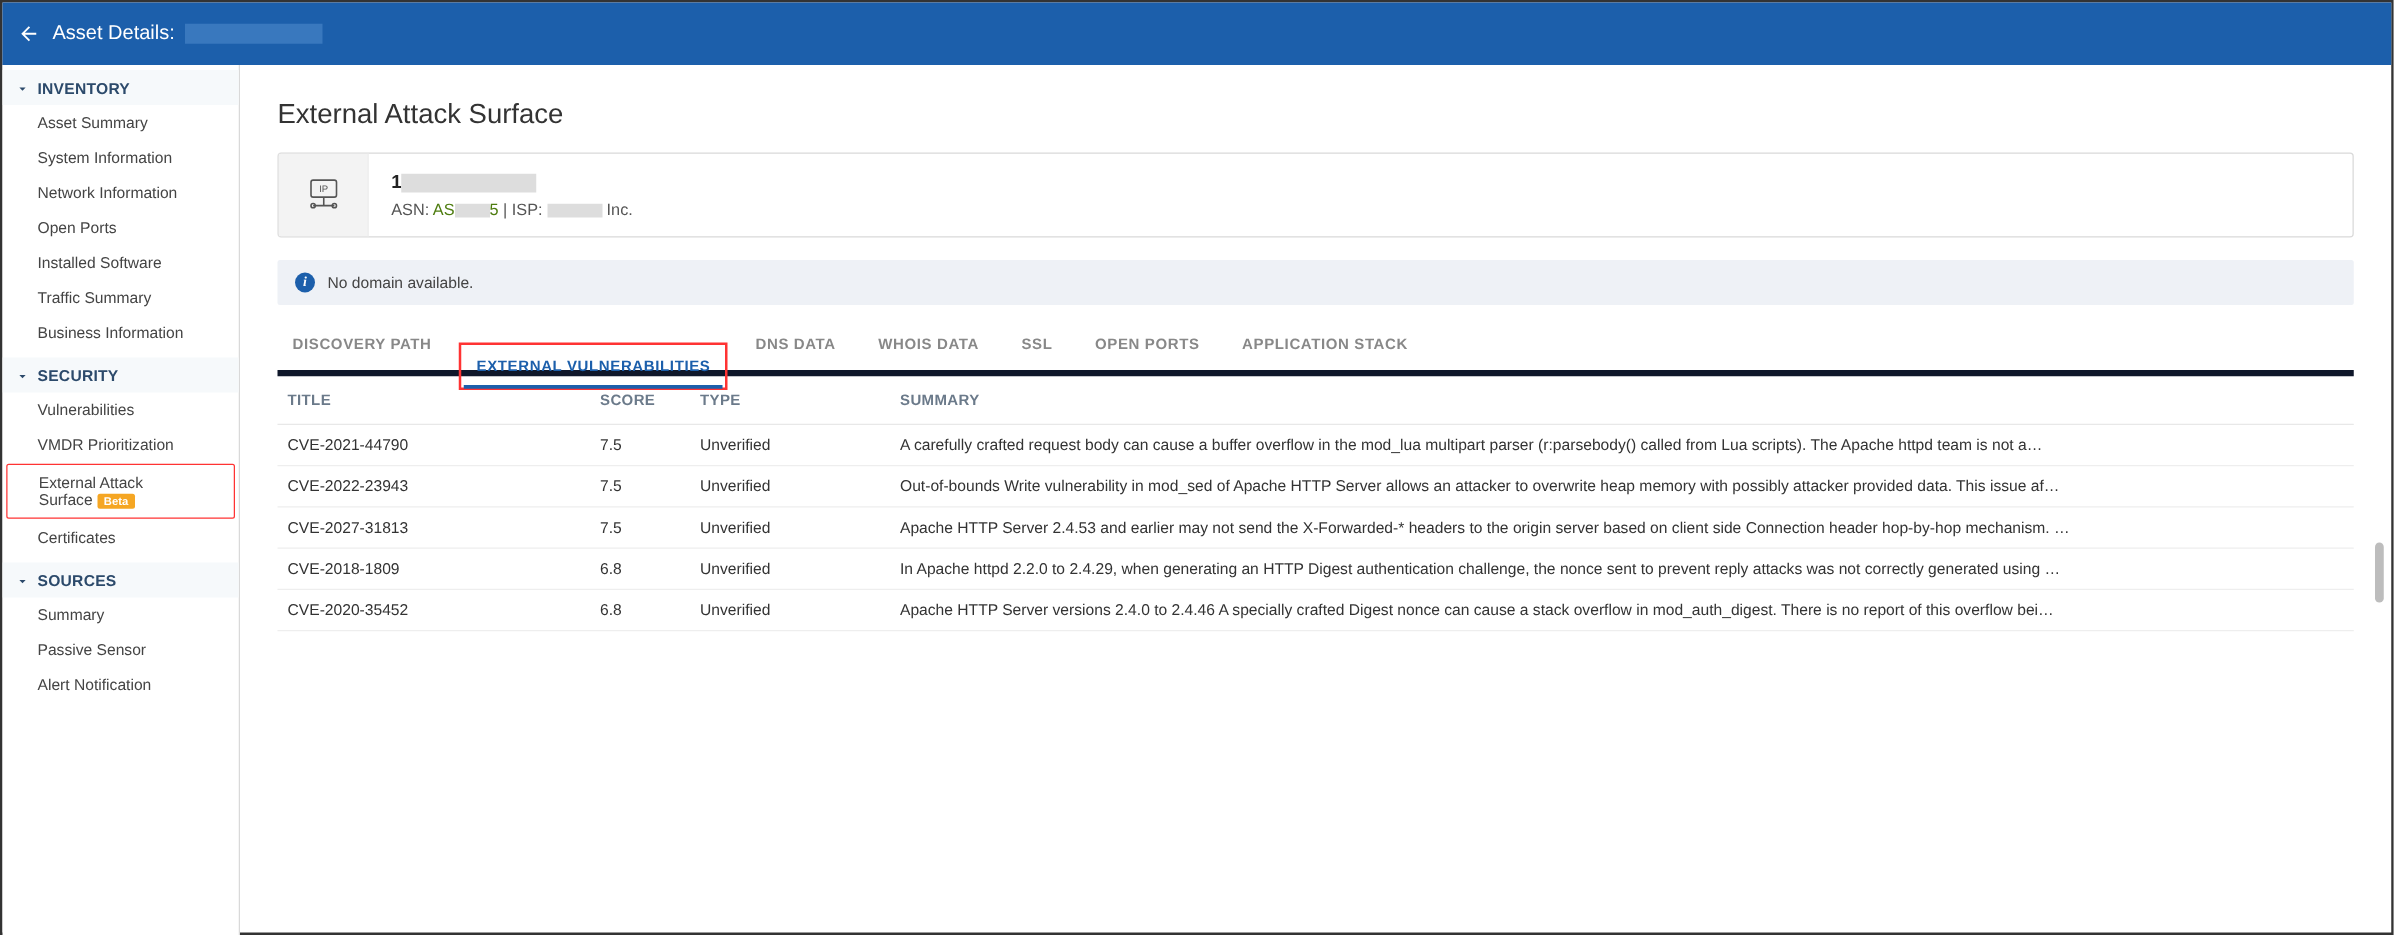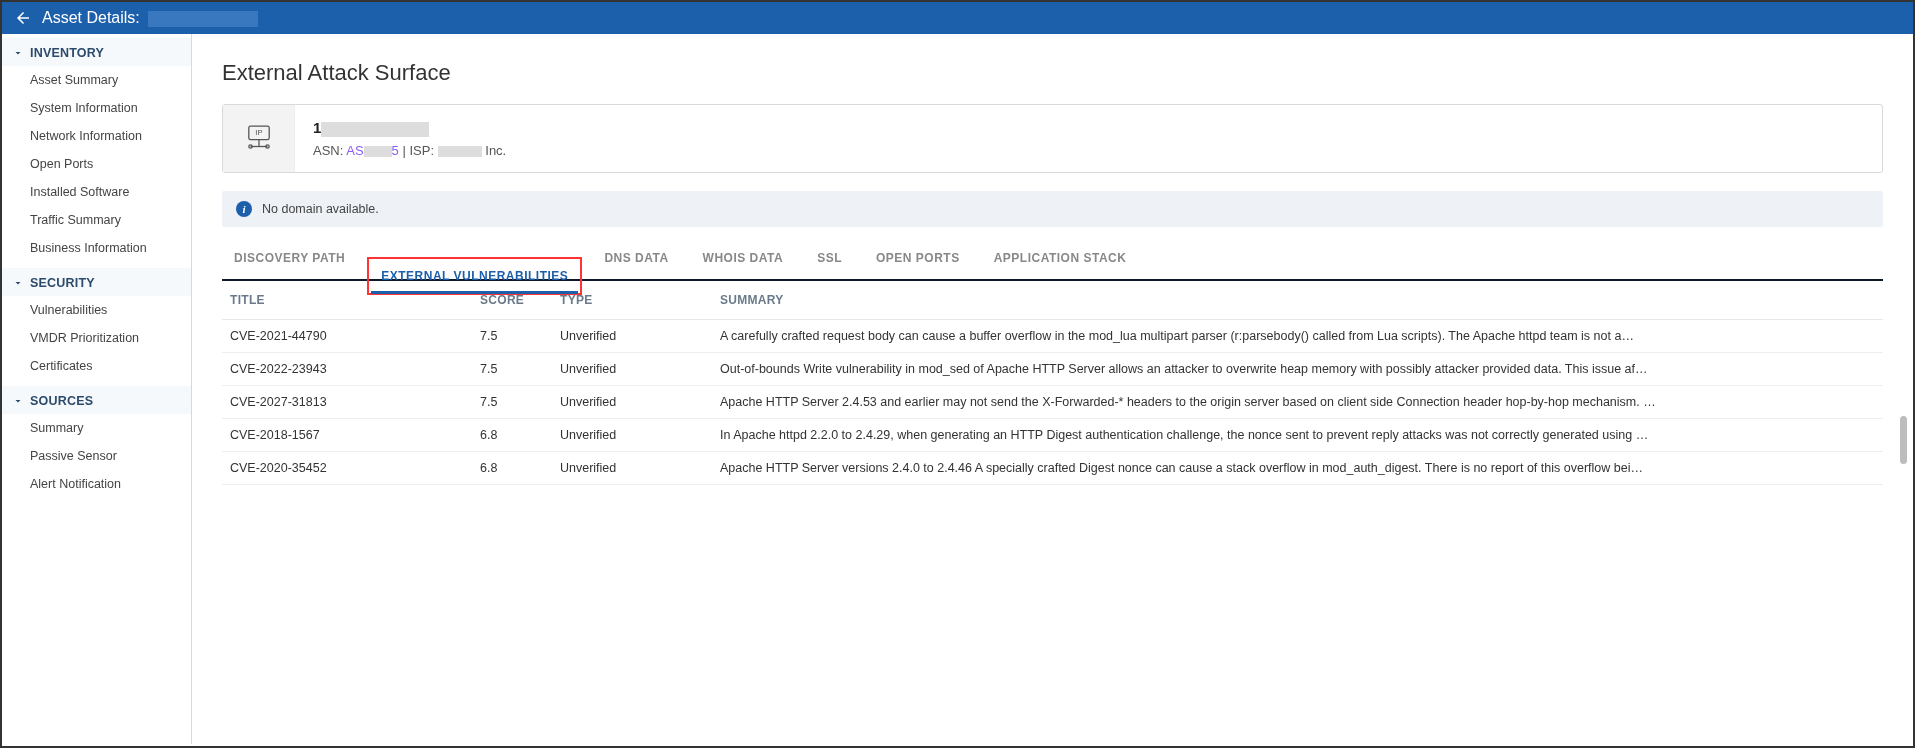--- a/index.html
+++ b/index.html
@@ -1,18 +1,18 @@
 <!DOCTYPE html>
 <html><head>
 <meta charset="utf-8">
 <style>
 * { box-sizing: border-box; margin: 0; padding: 0; }
 body { font-family: -apple-system, BlinkMacSystemFont, "Segoe UI", Arial, sans-serif; font-size: 13px; color: #333; background: #f5f5f5; overflow: hidden; }
 .app { width: 1915px; height: 748px; border: 2px solid #333; position: relative; background: #fff; }
-.header { background: #1c5fab; color: #fff; height: 32px; display: flex; align-items: center; padding: 0 10px; position: relative; }
+.header { background: #1c5fab; color: #fff; height: 50px; display: flex; align-items: center; padding: 0 10px; position: relative; }
 .back-arrow { display: inline-flex; align-items: center; justify-content: center; width: 22px; height: 22px; margin-right: 8px; cursor: pointer; }
 .back-arrow svg { fill: #fff; width: 18px; height: 18px; }
 .header-title { font-size: 16px; font-weight: 400; }
 .header-title .redact { background: #3978be; display: inline-block; width: 110px; height: 16px; vertical-align: middle; margin-left: 4px; }
 .body { display: flex; height: calc(100% - 34px); }
 .sidebar { width: 190px; border-right: 1px solid #d9d9d9; background: #fff; overflow-y: auto; padding: 4px 0; }
 .side-section { margin-bottom: 6px; }
 .side-head { display: flex; align-items: center; padding: 8px 10px 6px 10px; color: #2c4a6b; font-size: 12.5px; font-weight: 600; letter-spacing: 0.2px; cursor: pointer; background: #f6f9fb; }
 .side-head .chev { margin-right: 6px; display: inline-flex; }
 .side-head .chev svg { width: 12px; height: 12px; fill: #2c4a6b; }
@@ -22,28 +22,28 @@
 .beta-badge { background: #f5a623; color: #fff; font-size: 9px; padding: 1px 5px; border-radius: 2px; font-weight: 700; margin-left: 4px; vertical-align: middle; }
 .main { flex: 1; padding: 26px 30px 0 30px; overflow: hidden; position: relative; }
 .page-title { font-size: 22px; font-weight: 400; color: #333; margin-bottom: 18px; }
 .info-card { border: 1px solid #d9d9d9; border-radius: 3px; display: flex; margin-bottom: 18px; }
 .info-icon { width: 72px; background: #f3f3f3; display: flex; align-items: center; justify-content: center; border-right: 1px solid #eee; }
 .info-icon svg { fill: none; stroke: #555; stroke-width: 1.5; }
 .info-body { padding: 14px 18px; flex: 1; }
 .ip-line { font-size: 15px; font-weight: 700; color: #222; margin-bottom: 6px; }
 .ip-line .redact { background: #ddd; display: inline-block; width: 108px; height: 15px; vertical-align: middle; }
 .asn-line { font-size: 13px; color: #555; }
-.asn-line .link { color: #8b5cf6; }
+.asn-line .link { color: #4d7c0f; }
 .asn-line .redact-s { background: #ddd; display: inline-block; width: 28px; height: 11px; vertical-align: middle; }
 .asn-line .redact-m { background: #ddd; display: inline-block; width: 44px; height: 11px; vertical-align: middle; }
 .domain-label { font-size: 13px; font-weight: 700; color: #333; margin-bottom: 4px; }
 .domain-desc { font-size: 12px; color: #888; margin-bottom: 10px; }
 .domain-alert { background: #eef1f6; border-radius: 2px; padding: 10px 14px; display: flex; align-items: center; font-size: 12.5px; color: #444; margin-bottom: 14px; }
 .domain-alert .info-circle { width: 16px; height: 16px; border-radius: 50%; background: #1c5fab; color: #fff; font-size: 11px; display: inline-flex; align-items: center; justify-content: center; margin-right: 10px; font-style: italic; font-family: serif; font-weight: bold; }
-.tabs { display: flex; border-bottom: 2px solid #0f172a; margin-bottom: 0; }
+.tabs { display: flex; border-bottom: 5px solid #0f172a; margin-bottom: 0; }
 .tab { padding: 10px 12px; font-size: 12px; letter-spacing: 0.5px; color: #888; font-weight: 600; cursor: pointer; margin-right: 10px; border-bottom: 3px solid transparent; }
 .tab.highlighted { border: 2px solid #f33; border-bottom: 2px solid #f33; position: relative; top: 16px; }
 .tab.highlighted .under { position: absolute; bottom: -1px; left: 2px; right: 2px; height: 3px; background: #1c5fab; }
 .table { width: 100%; border-collapse: collapse; table-layout: fixed; }
 .th { text-align: left; font-size: 12px; color: #6b7a8a; font-weight: 600; letter-spacing: 0.3px; padding: 12px 8px; border-bottom: 1px solid #e8e8e8; }
 .td { font-size: 12.5px; color: #333; padding: 9px 8px; border-bottom: 1px solid #eee; white-space: nowrap; overflow: hidden; text-overflow: ellipsis; }
 .col-title { width: 250px; }
 .col-score { width: 80px; }
 .col-type { width: 160px; }
 .col-summary { }
@@ -91,20 +91,21 @@
             <span class="chev">
               <svg viewBox="0 0 24 24">
                 <path d="M7 10l5 5 5-5z"></path>
               </svg>
             </span>
             <span>SECURITY</span>
           </div>
           <div class="side-items">
             <div class="side-item"><span>Vulnerabilities</span></div>
             <div class="side-item"><span>VMDR Prioritization</span></div>
+            <div class="side-item active"><span>External Attack Surface</span><span class="beta-badge">Beta</span></div>
             <div class="side-item"><span>Certificates</span></div>
           </div>
         </div>
         <div class="side-section">
           <div class="side-head">
             <span class="chev">
               <svg viewBox="0 0 24 24">
                 <path d="M7 10l5 5 5-5z"></path>
               </svg>
             </span>
@@ -184,21 +185,21 @@
               <td class="td col-type">Unverified</td>
               <td class="td col-summary">Out-of-bounds Write vulnerability in mod_sed of Apache HTTP Server allows an attacker to overwrite heap memory with possibly attacker provided data. This issue af…</td>
             </tr>
             <tr>
               <td class="td col-title">CVE-2027-31813</td>
               <td class="td col-score">7.5</td>
               <td class="td col-type">Unverified</td>
               <td class="td col-summary">Apache HTTP Server 2.4.53 and earlier may not send the X-Forwarded-* headers to the origin server based on client side Connection header hop-by-hop mechanism. …</td>
             </tr>
             <tr>
-              <td class="td col-title">CVE-2018-1567</td>
+              <td class="td col-title">CVE-2018-1809</td>
               <td class="td col-score">6.8</td>
               <td class="td col-type">Unverified</td>
               <td class="td col-summary">In Apache httpd 2.2.0 to 2.4.29, when generating an HTTP Digest authentication challenge, the nonce sent to prevent reply attacks was not correctly generated using …</td>
             </tr>
             <tr>
               <td class="td col-title">CVE-2020-35452</td>
               <td class="td col-score">6.8</td>
               <td class="td col-type">Unverified</td>
               <td class="td col-summary">Apache HTTP Server versions 2.4.0 to 2.4.46 A specially crafted Digest nonce can cause a stack overflow in mod_auth_digest. There is no report of this overflow bei…</td>
             </tr>

